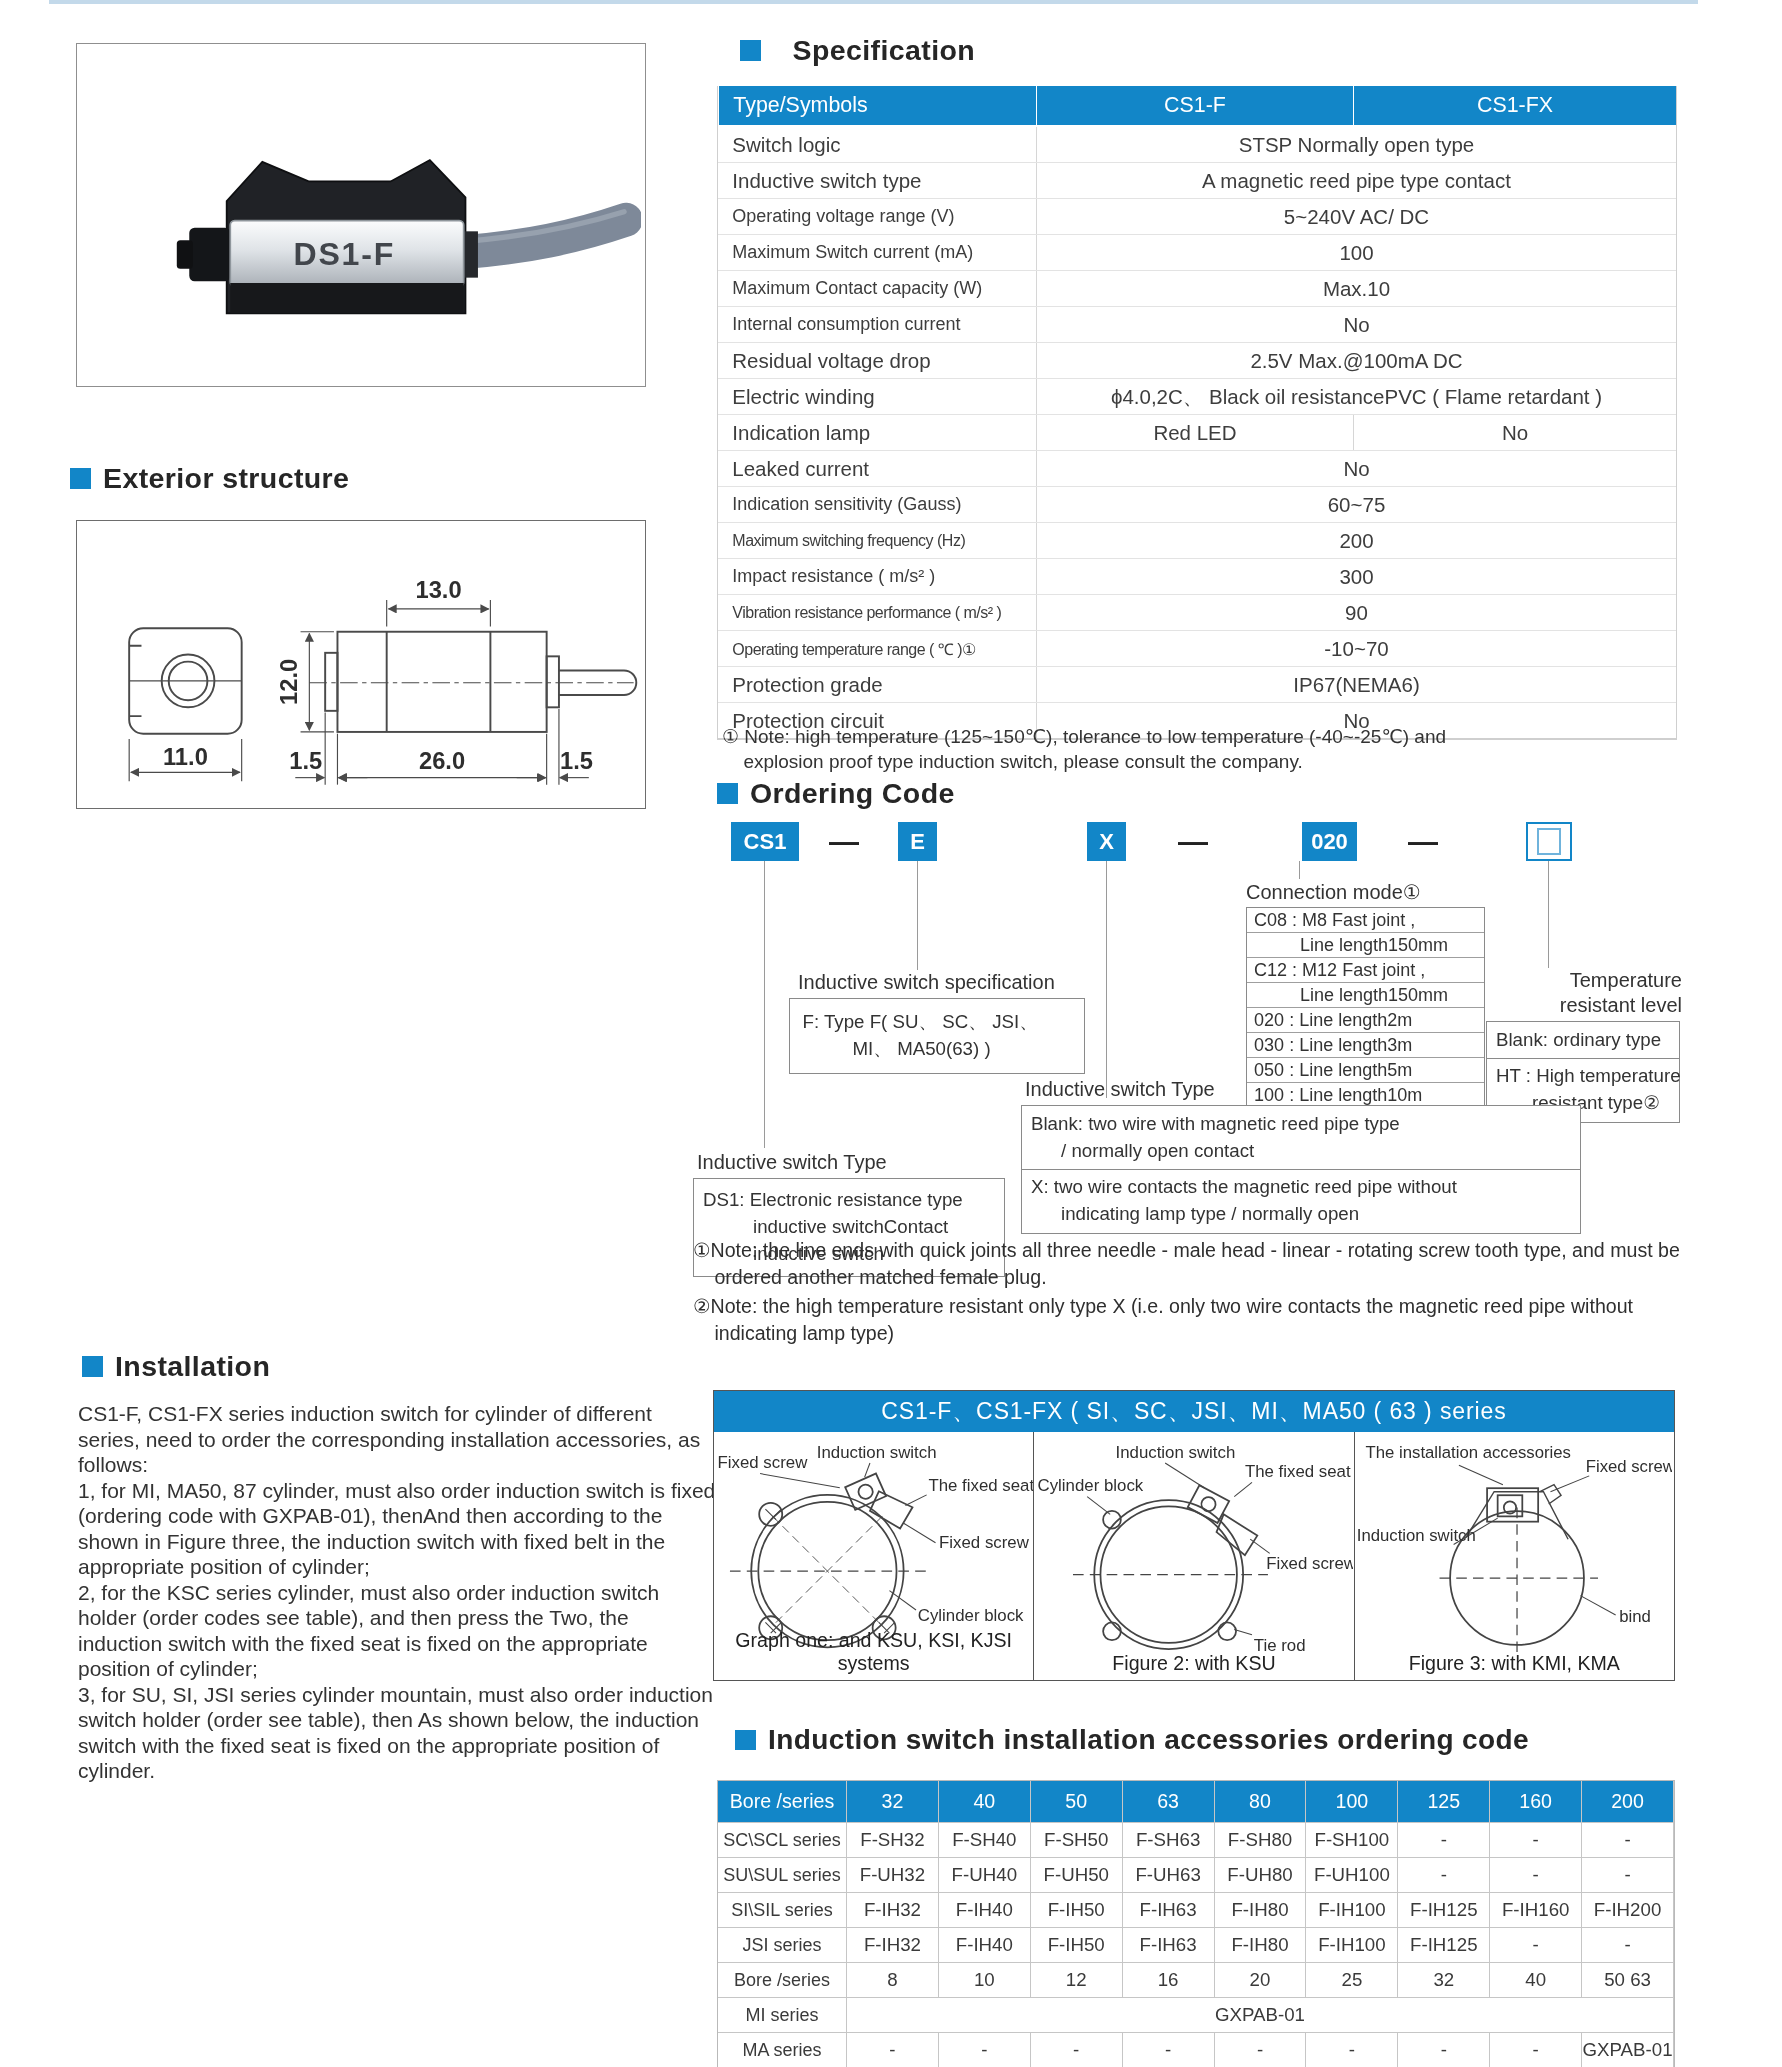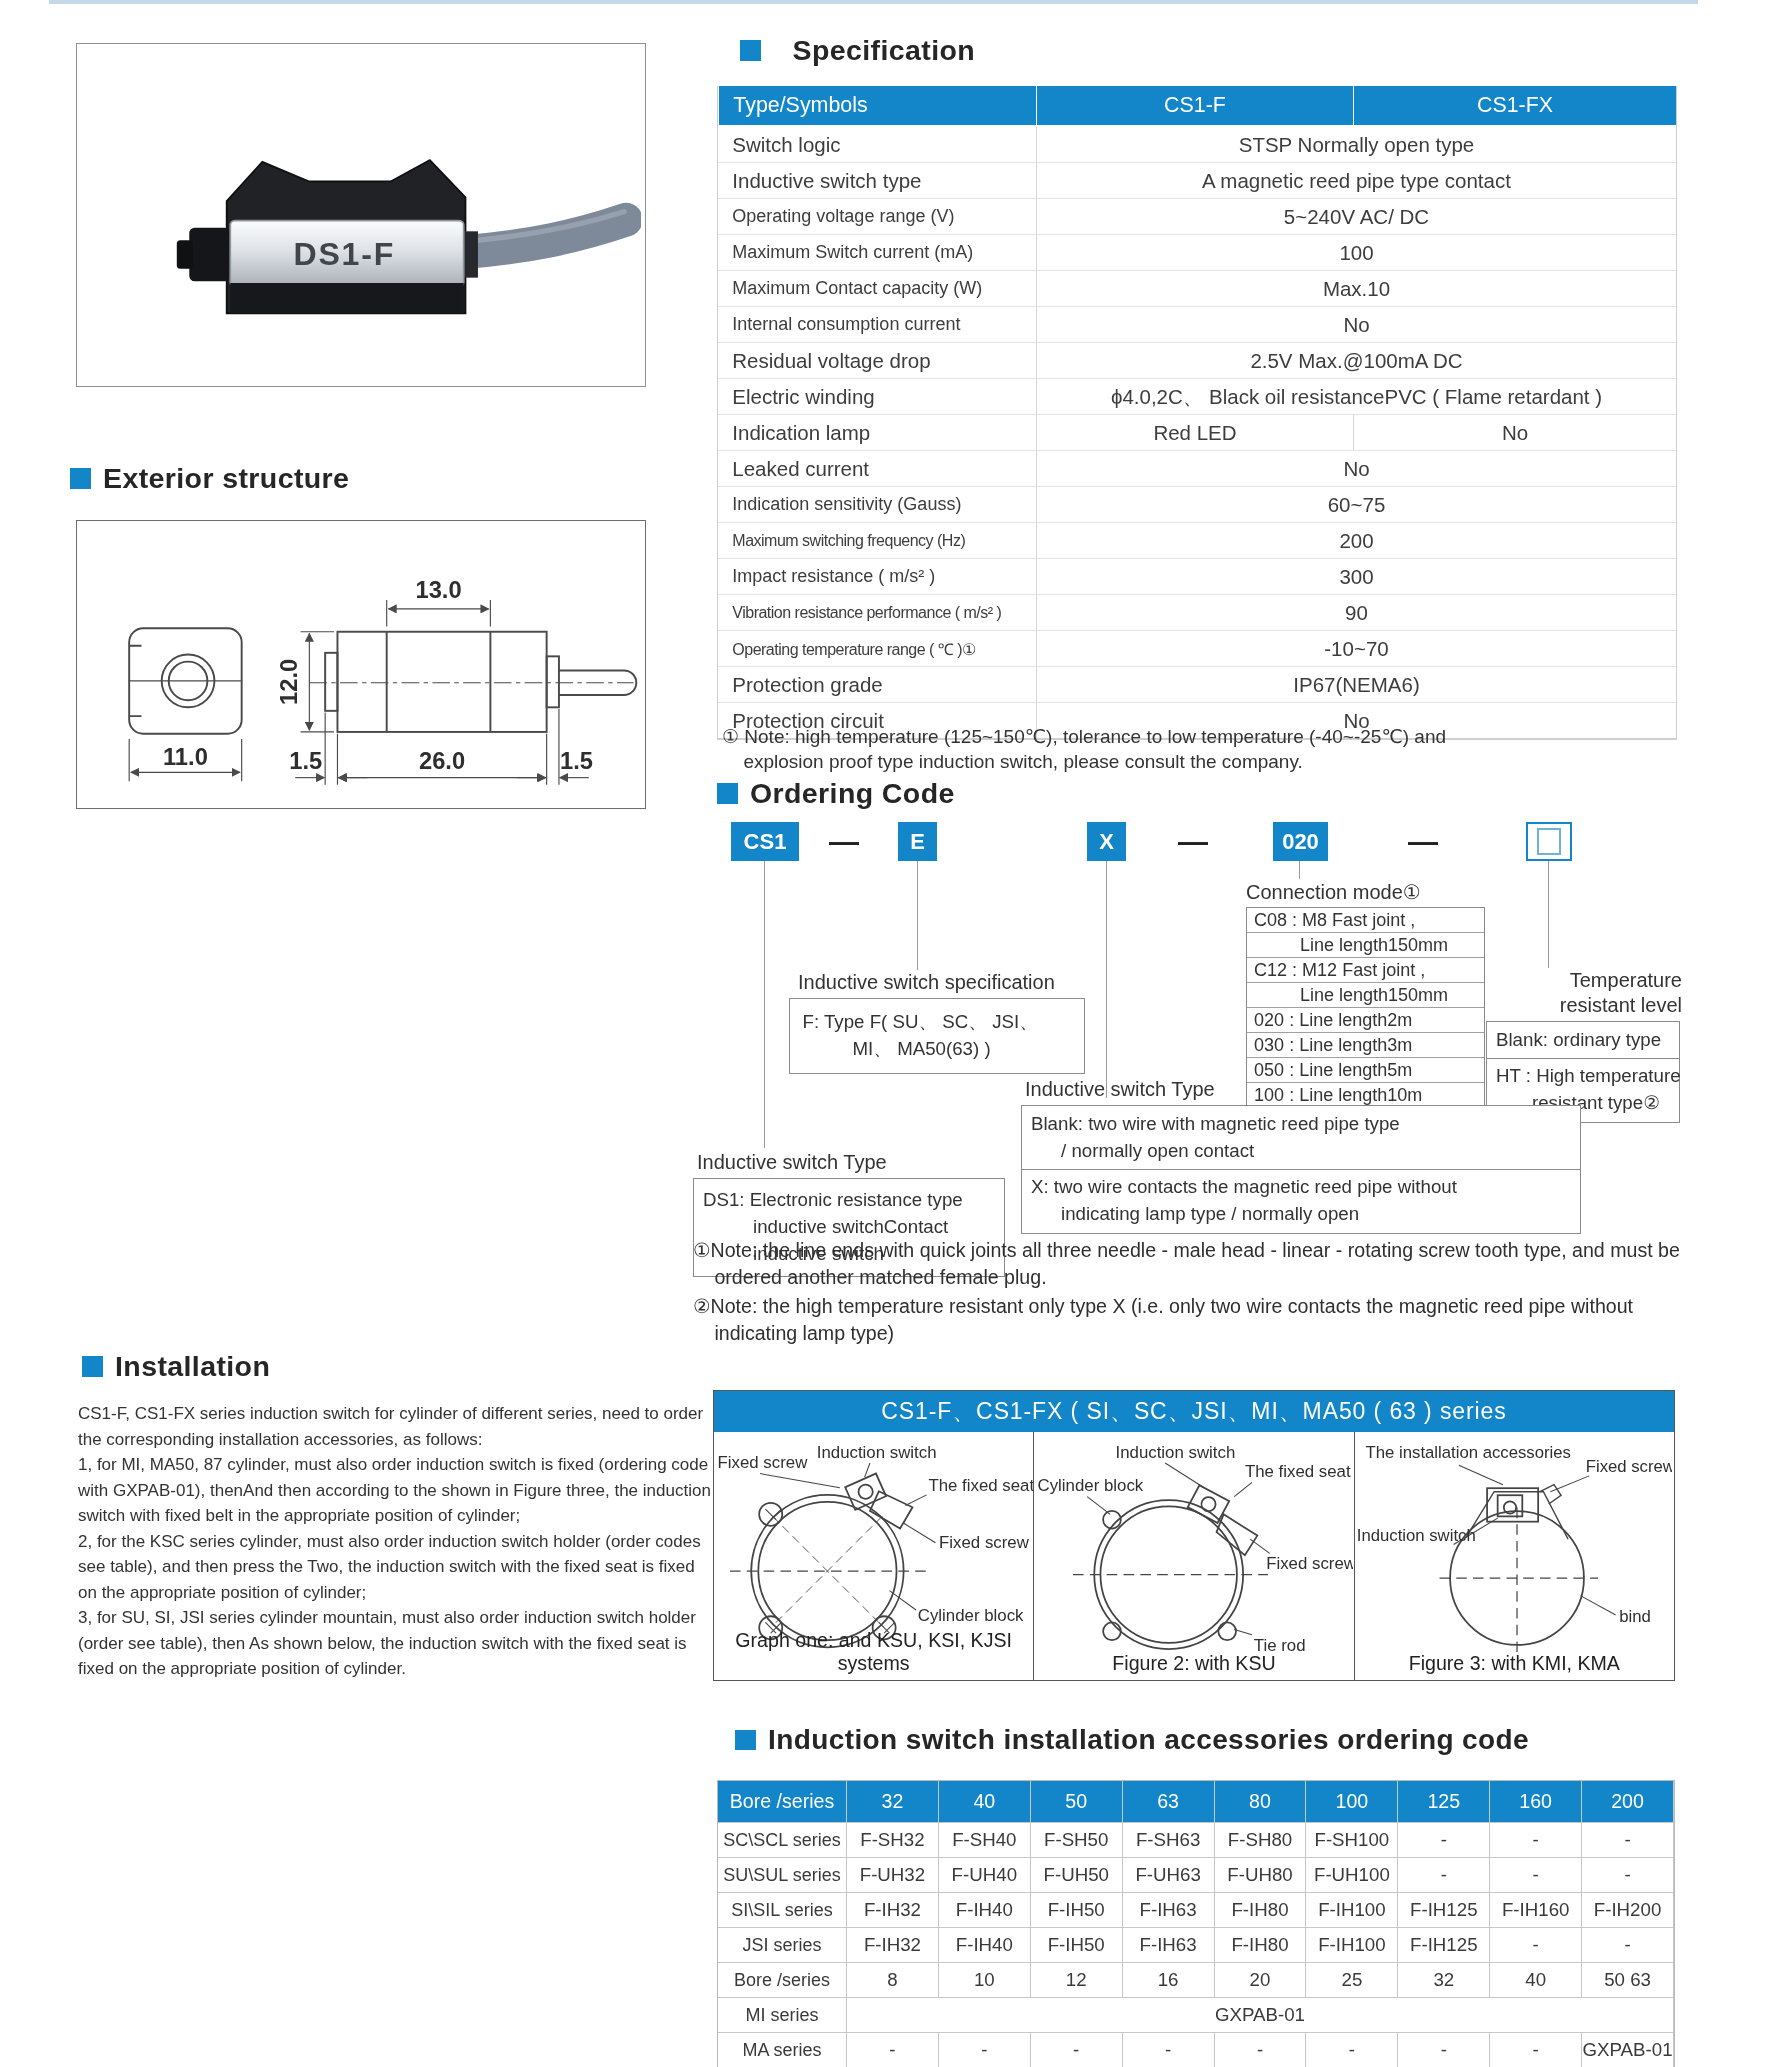--- a/index.html
+++ b/index.html
@@ -48,21 +48,21 @@
   .conn{position:absolute;left:1246px;top:907px;width:239px;border:1.8px solid #8a8a8a;background:#fff;box-sizing:border-box;}
   .connrow{height:24px;display:flex;align-items:center;padding-left:7.1px;font-size:18px;color:#333;border-bottom:0.9px solid #9f9f9f;white-space:nowrap;}
   .connrow:last-child{border-bottom:none;}
   .connrow.indent{padding-left:53px;}
   .trow{border-bottom:1.8px solid #8a8a8a;padding:3.6px 0 5.3px 9px;}
   .trow:last-child{border-bottom:none;}
   .onotes{position:absolute;left:693px;top:1237px;width:989px;font-size:19.6px;line-height:27px;color:#2f2f2f;}
   .onote{text-indent:-21.4px;padding-left:21.4px;margin:0 0 1.8px 0;}
 
   
-  .install-text{position:absolute;left:78px;top:1401px;width:638px;font-size:17px;line-height:25.5px;color:#333;}
+  .install-text{position:absolute;left:78px;top:1401px;width:638px;font-size:21px;line-height:25.5px;color:#333;}
   .install-text p{margin:0;}
 
   
   .figpanel{position:absolute;left:713px;top:1390px;width:962px;border:1.8px solid #555;background:#fff;box-sizing:border-box;}
   .figtitle{height:41px;background:var(--accent);color:#fff;display:flex;align-items:center;justify-content:center;
             font-size:23px;letter-spacing:0.9px;}
   .figbody{display:flex;height:248px;}
   .figcell{flex:1;position:relative;border-left:1.8px solid #555;}
   .figcell:first-child{border-left:none;}
   .figcap{position:absolute;left:0;right:0;bottom:5.3px;text-align:center;font-size:19.6px;color:#222;}
@@ -256,21 +256,21 @@
   <div class="sec-head" style="left:717px;top:777px;">
     <span class="sq"></span>
     <span class="t">Ordering Code</span>
   </div>
 
   <div class="codebox" style="left:731px;width:68px;">CS1</div>
   <div class="codedash" style="left:829px;">—</div>
   <div class="codebox" style="left:898px;width:39px;">E</div>
   <div class="codebox" style="left:1087px;width:39px;">X</div>
   <div class="codedash" style="left:1178px;">—</div>
-  <div class="codebox" style="left:1273px;width:55px;">020</div>
+  <div class="codebox" style="left:1302px;width:55px;">020</div>
   <div class="codedash" style="left:1408px;">—</div>
   <div class="codeblank" style="left:1526px;">
     <span class="inner"></span>
   </div>
 
   <div class="leader" style="left:764px;top:861px;height:287px;"></div>
   <div class="leader" style="left:917px;top:861px;height:109px;"></div>
   <div class="leader" style="left:1106px;top:861px;height:237px;"></div>
   <div class="leader" style="left:1299px;top:861px;height:18px;"></div>
   <div class="leader" style="left:1548px;top:861px;height:107px;"></div>

